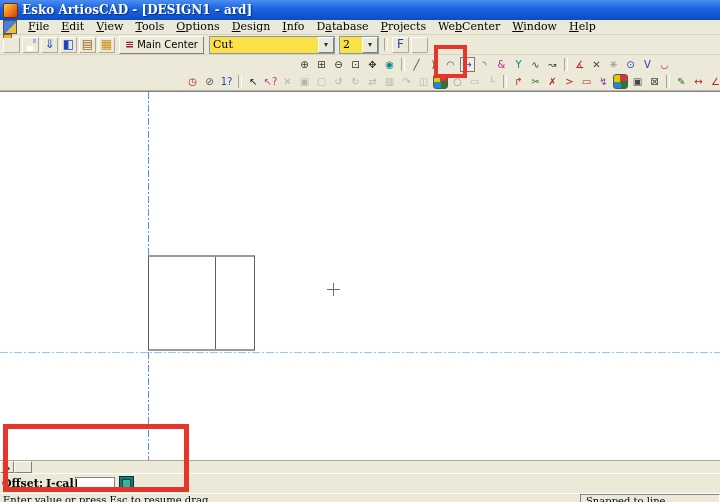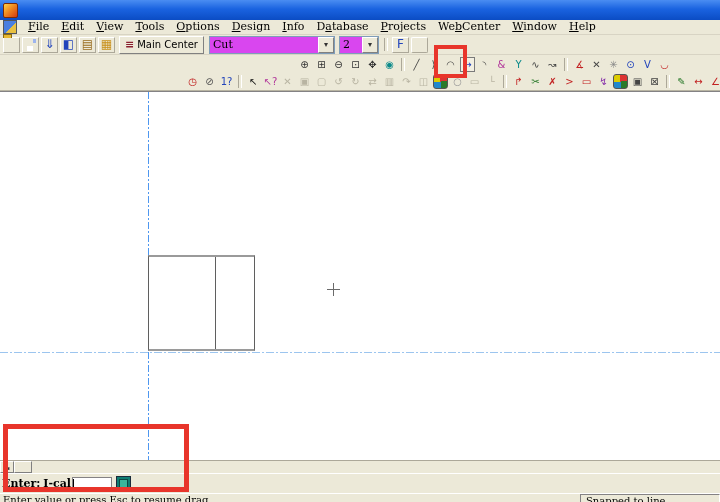--- a/index.html
+++ b/index.html
@@ -41,21 +41,21 @@
       background:#e8b830;border:1px solid #8a6a10;border-bottom:none;}
   .floppy{background:#2a52c8;border:1px solid #15307a;}
   .floppy::before{content:"";position:absolute;left:4px;bottom:1px;width:6px;height:5px;background:#fff;}
   .floppy::after{content:"";position:absolute;right:2px;top:1px;width:3px;height:4px;background:#9db4ee;}
   .sheet{background:#fff;border:1px solid #999;}
   
   .md-btn{height:16px;display:flex;align-items:center;gap:3px;padding:0 5px;margin:0 3px;
       background:#ece9d8;border:1px solid;border-color:#fff #808080 #808080 #fff;
       font-family:"DejaVu Sans",sans-serif;font-size:10px;white-space:nowrap;}
   .md-ic{color:#8a2030;font-weight:bold;font-size:11px;}
-  .combo{height:16px;background:#d946ef;border:1px solid #7f9db9;display:flex;align-items:center;
+  .combo{height:16px;background:#fde047;border:1px solid #7f9db9;display:flex;align-items:center;
       margin:0 2px;font-size:11px;}
   .combo .val{flex:1;padding:0 3px;white-space:nowrap;overflow:hidden;}
   .combo .drop{width:14px;height:14px;background:#ece9d8;border:1px solid;
       border-color:#fff #808080 #808080 #fff;display:flex;align-items:center;justify-content:center;
       font-size:8px;color:#333;font-family:"DejaVu Sans",sans-serif;}
   .combo-cut{width:124px;}
   .combo-pt{width:38px;}
   
   .canvas{position:relative;height:368px;background:#fff;border-top:1px solid #848284;overflow:hidden;}
   .vguide{position:absolute;left:148px;top:0;width:1px;height:368px;
@@ -90,20 +90,21 @@
   
   .anno{position:absolute;border:4px solid #e8352b;z-index:50;pointer-events:none;}
   .anno1{left:434px;top:45px;width:25px;height:25px;}
   .anno2{left:3px;top:424px;width:176px;height:58px;border-width:5px;}
 </style>
 </head>
 <body>
 
 <div class="titlebar">
   <span class="app-icon"></span>
+  <span class="title-text">Esko ArtiosCAD - [DESIGN1 - ard]</span>
 </div>
 
 <div class="menubar">
   <span class="doc-icon"></span>
   <span style="display:flex;">
       <span class="mi"><u>F</u>ile</span>
       <span class="mi"><u>E</u>dit</span>
       <span class="mi"><u>V</u>iew</span>
       <span class="mi"><u>T</u>ools</span>
       <span class="mi"><u>O</u>ptions</span>
@@ -215,21 +216,21 @@
   </div>
   <div class="xhair"></div>
 </div>
 
 <div class="hscroll">
   <span class="sc-btn">◄</span>
   <span class="sc-thumb"></span>
 </div>
 
 <div class="promptbar">
-  <span>Enter:</span>
+  <span>Offset:</span>
   <span class="offset-val">I-cal</span>
   <span class="offset-input"></span>
   <span class="ok-btn">
       <span class="inner"></span>
     </span>
 </div>
 
 <div class="statusbar">
   <span class="status-left">Enter value or press Esc to resume drag</span>
   <span class="status-right">Snapped to line</span>

